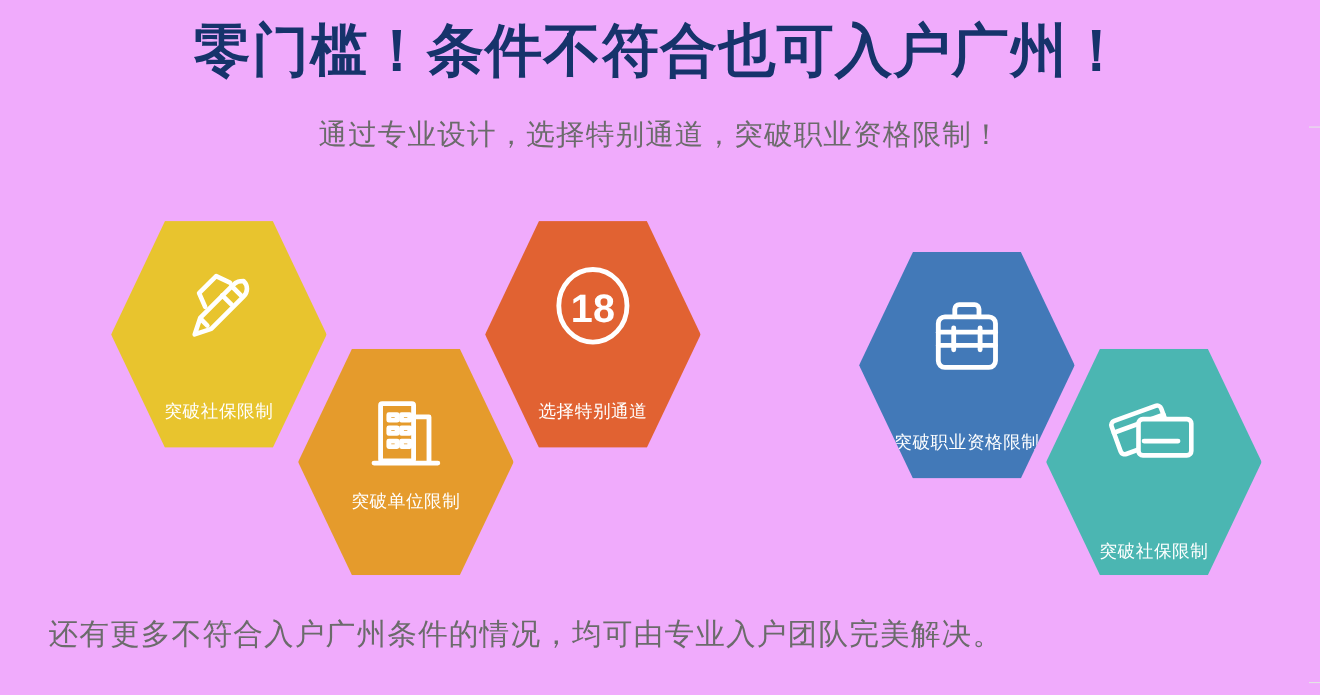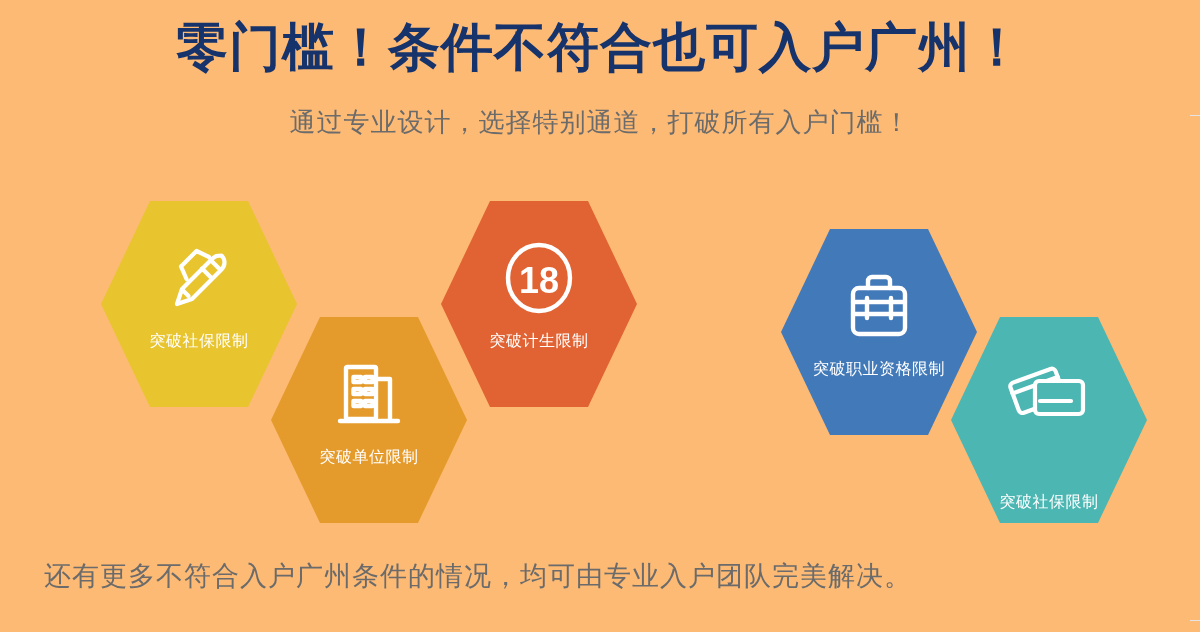--- a/index.html
+++ b/index.html
@@ -12,21 +12,21 @@
     background: #ffffff;
     font-family: "Liberation Sans", "DejaVu Sans", sans-serif;
     overflow: hidden;
     position: relative;
   }
 
   .page {
     position: relative;
     width: 1200px;
     height: 632px;
-    background: #fdba74;
+    background: #f0abfc;
   }
 
   
   .headline {
     position: absolute;
     top: 16px;
     left: 0;
     width: 1200px;
     text-align: center;
     font-size: 52px;
@@ -97,21 +97,21 @@
   
   .hex-1 { left: 101px;  top: 11px;  }
   .hex-2 { left: 271px;  top: 127px; }
   .hex-3 { left: 441px;  top: 11px;  }
   .hex-4 { left: 611px;  top: 127px; }
   .hex-5 { left: 781px;  top: 11px;  }
   .hex-6 { left: 951px;  top: 127px; }
 
   
   .hex-2, .hex-4, .hex-6 { z-index: 1; }
-  .hex-1, .hex-3, .hex-5 { z-index: 2; }
+  .hex-1, .hex-3, .hex-5 { z-index: 2; gap: 34px; }
 
   
   .hex::after {
     content: "";
     position: absolute;
     inset: 0;
     pointer-events: none;
   }
 
   
@@ -139,21 +139,21 @@
   .edge-tick.t1 { top: 115px; }
   .edge-tick.t2 { top: 620px; }
 </style>
 </head>
 <body>
 
 <div class="page">
 
   <div class="headline" style="color: rgb(22, 51, 107);">零门槛！条件不符合也可入户广州！</div>
 
-  <div class="subheadline" style="color: rgb(107, 107, 107);">通过专业设计，选择特别通道，打破所有入户门槛！</div>
+  <div class="subheadline" style="color: rgb(107, 107, 107);">通过专业设计，选择特别通道，突破职业资格限制！</div>
 
   <div class="hex-area">
 
     <div class="hex hex-1" style="background:#E8C42E;">
       <div class="hex-icon">
         <svg width="80" height="80" viewBox="0 0 80 80" fill="none" stroke="#ffffff" stroke-width="4.2" stroke-linecap="round" stroke-linejoin="round">
           <path d="M62.5 17.5 C66.5 21.5 66.5 27.5 62.5 31.5 L33 61 L18 66 L23 51 L52.5 21.5 C56.5 17.5 58.5 17.5 62.5 17.5 Z"></path>
           <path d="M50 19 L37.5 13 L22 28.5 L27.5 41"></path>
           <path d="M51.5 22 L60 30.5"></path>
           <path d="M43 30.5 L51.5 39"></path>
@@ -180,21 +180,21 @@
       <div class="hex-label">突破单位限制</div>
     </div>
 
     <div class="hex hex-3" style="background:#E16232;">
       <div class="hex-icon">
         <svg width="82" height="82" viewBox="0 0 82 82" fill="none">
           <ellipse cx="41" cy="41" rx="31" ry="33" stroke="#ffffff" stroke-width="4.4" fill="none"></ellipse>
           <text x="41" y="56" text-anchor="middle" font-family="Liberation Sans, sans-serif" font-size="36" font-weight="bold" fill="#ffffff">18</text>
         </svg>
       </div>
-      <div class="hex-label">突破计生限制</div>
+      <div class="hex-label">选择特别通道</div>
     </div>
 
 
     <div class="hex hex-5" style="background:#4279B8;margin-top:28px;">
       <div class="hex-icon">
         <svg width="80" height="80" viewBox="0 0 80 80" fill="none" stroke="#ffffff" stroke-width="4.4" stroke-linecap="round" stroke-linejoin="round">
           <path d="M29 22 V15 A4 4 0 0 1 33 11 H47 A4 4 0 0 1 51 15 V22"></path>
           <rect x="14" y="22" width="52" height="46" rx="6"></rect>
           <path d="M14 36 H66"></path>
           <path d="M14 48 H66"></path>

